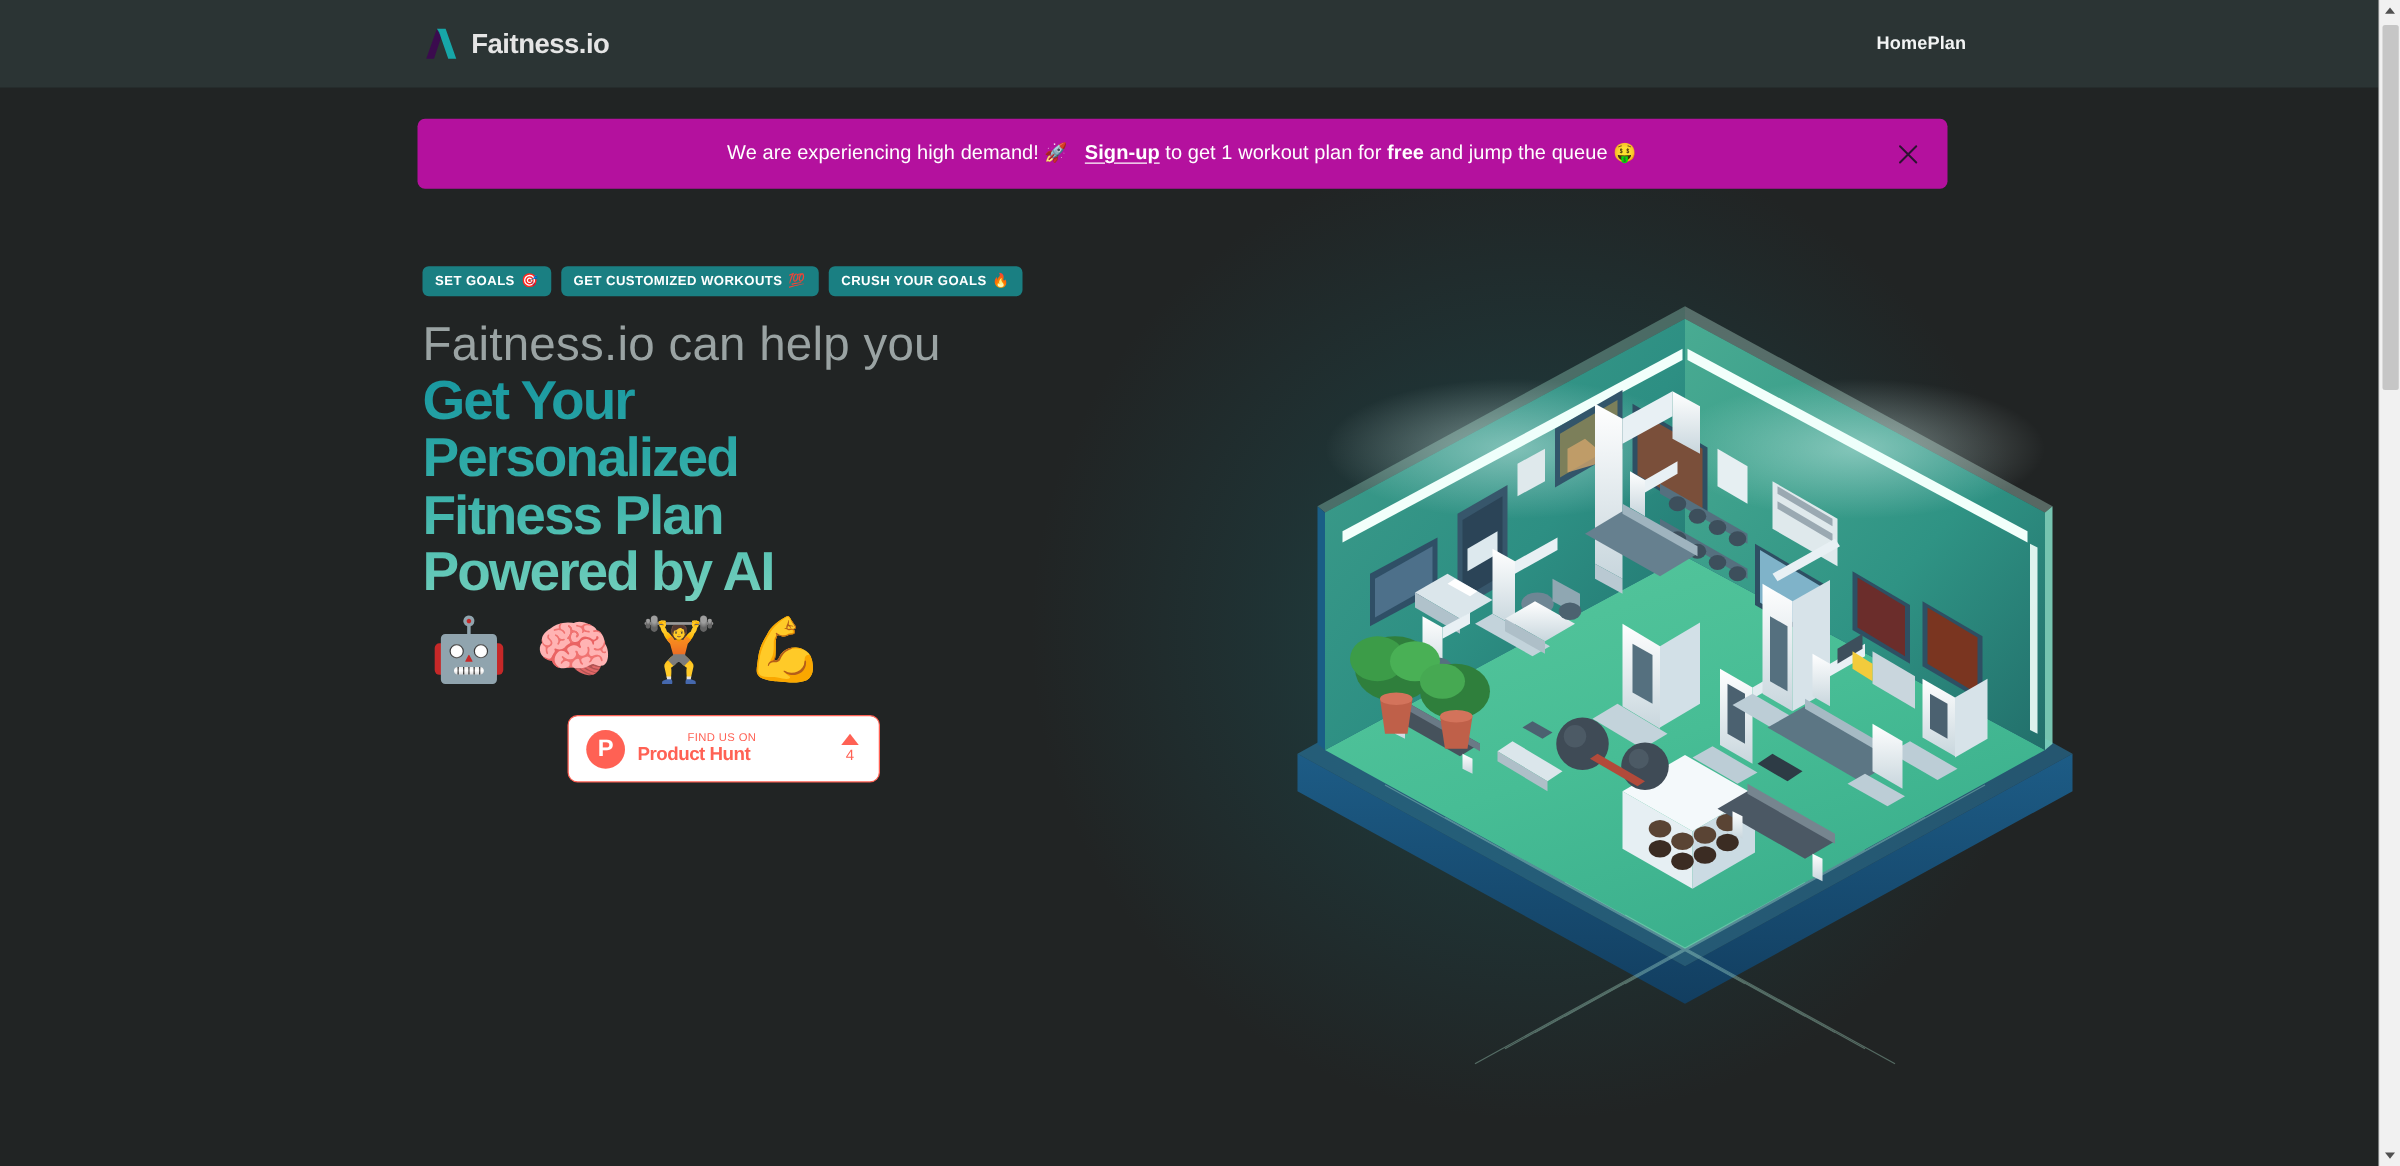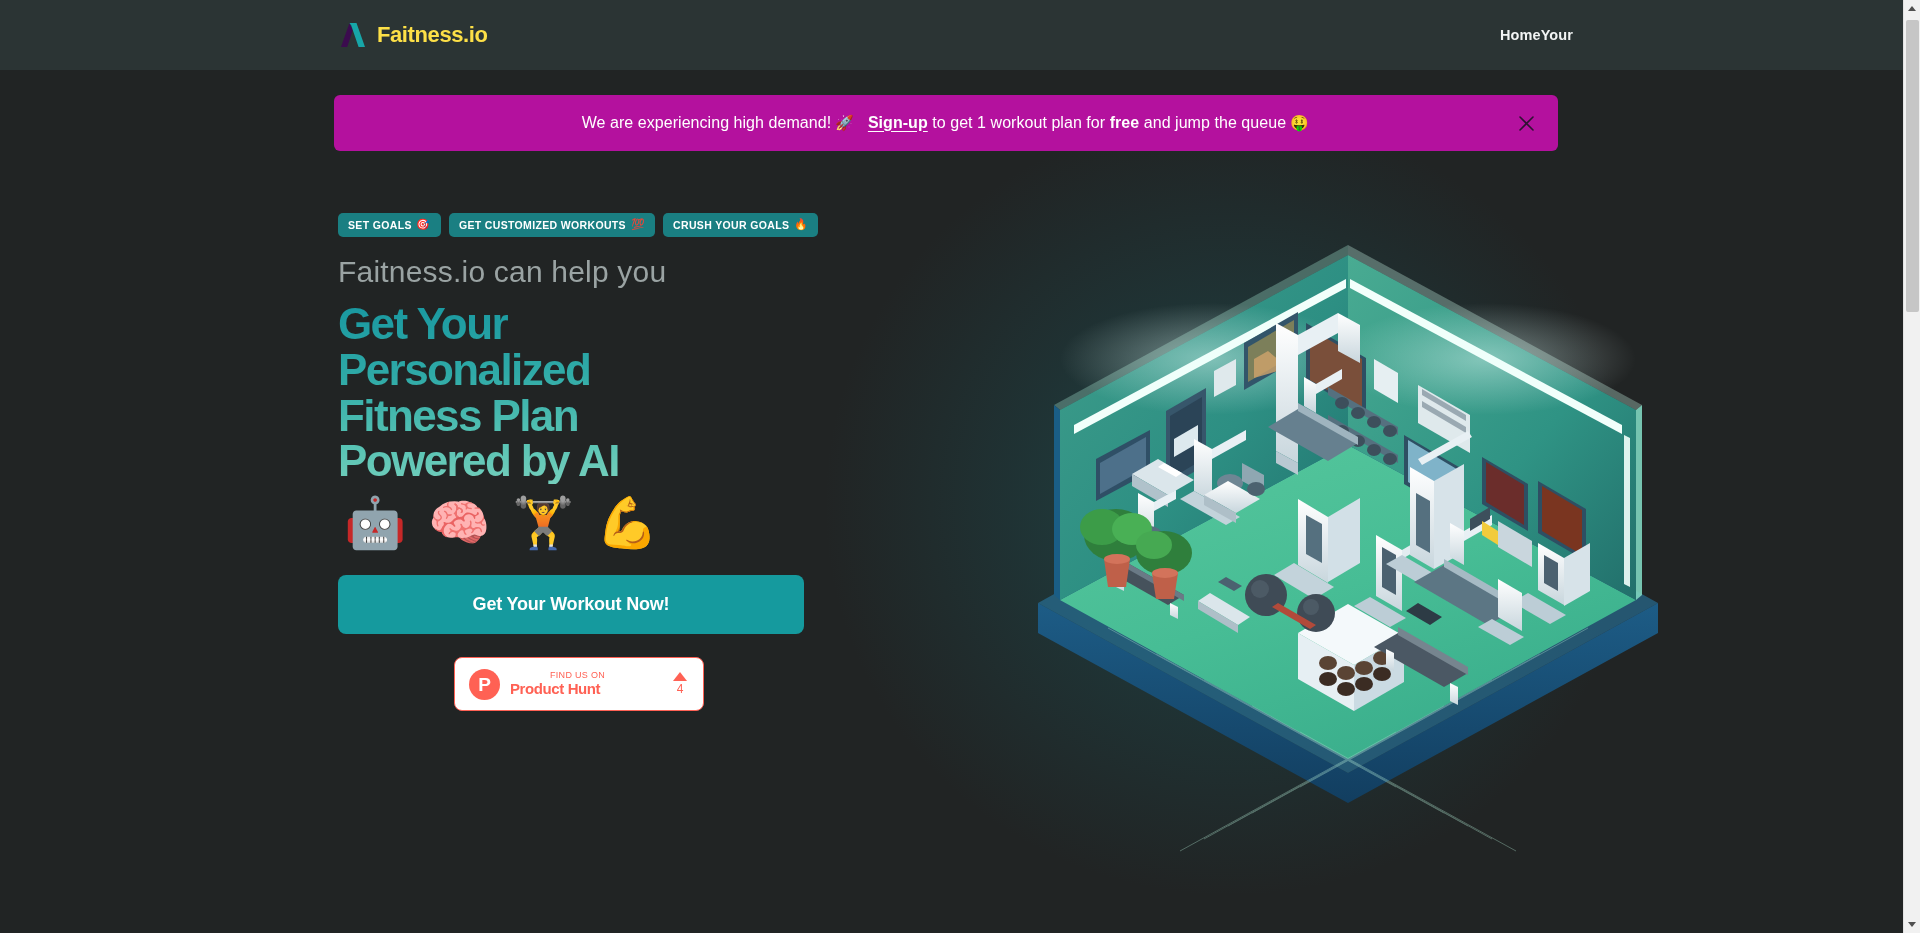--- a/index.html
+++ b/index.html
@@ -62,21 +62,21 @@
   .brand {
     display: flex;
     align-items: center;
     gap: 9px;
     text-decoration: none;
   }
   .brand-mark { width: 30px; height: 30px; display: block; }
   .brand-name {
     font-size: 22px;
     font-weight: bold;
-    color: #fde047;
+    color: #e5e5e5;
     letter-spacing: -0.4px;
   }
   .main-nav {
     display: flex;
     align-items: center;
   }
   .nav-link {
     font-size: 14.5px;
     font-weight: bold;
     color: #f2f4f4;
@@ -157,25 +157,24 @@
     padding: 5px 10px 6px;
     border-radius: 5px;
     white-space: nowrap;
     display: inline-flex;
     align-items: center;
     gap: 5px;
   }
   .badge .badge-emoji { font-size: 11px; }
 
   .hero-eyebrow {
-    font-size: 30px;
+    font-size: 38px;
     font-weight: 300;
     color: #9aa3a3;
     letter-spacing: 0.2px;
-    margin-bottom: 12px;
   }
   .hero-title {
     font-size: 44px;
     font-weight: bold;
     line-height: 1.04;
     letter-spacing: -1.6px;
     background: linear-gradient(178deg, #1897a0 0%, #2faaa7 38%, #56c2b3 70%, #7ed3bf 100%);
     -webkit-background-clip: text;
     background-clip: text;
     color: transparent;
@@ -336,21 +335,21 @@
         <svg class="brand-mark" viewBox="0 0 30 30">
           <path d="M11.5 3 L3 27 L9.2 27 L15 9.5 L11.5 3 Z" fill="#3b0b4e"></path>
           <path d="M11.5 3 L18.5 3 L27 27 L20.6 27 L13.2 5.5 Z" fill="#17a6a8"></path>
           <path d="M11.5 3 L15 9.5 L13.2 5.5 Z" fill="#0f6f7e"></path>
         </svg>
         <span class="brand-name">Faitness.io</span>
       </a>
 
       <nav class="main-nav">
         <a class="nav-link" href="#">Home</a>
-        <a class="nav-link" href="#">Your</a>
+        <a class="nav-link" href="#">Plan</a>
       </nav>
 
     </div>
   </header>
 
   <div class="banner-wrap">
     <div class="banner">
       <div class="banner-text">
         <span>We are experiencing high demand!</span>
         <span class="banner-emoji">🚀</span>
@@ -393,21 +392,20 @@
         <div>Powered by AI</div>
       </h1>
 
       <div class="emoji-row">
         <span>🤖</span>
         <span>🧠</span>
         <span>🏋️</span>
         <span>💪</span>
       </div>
 
-      <button class="cta-button">Get Your Workout Now!</button>
 
       <a class="ph-badge" href="#">
         <span class="ph-logo">
           <span class="ph-logo-letter">P</span>
         </span>
         <span class="ph-texts">
           <span class="ph-kicker" style="display:block">FIND US ON</span>
           <span class="ph-name" style="display:block">Product Hunt</span>
         </span>
         <span class="ph-votes">

